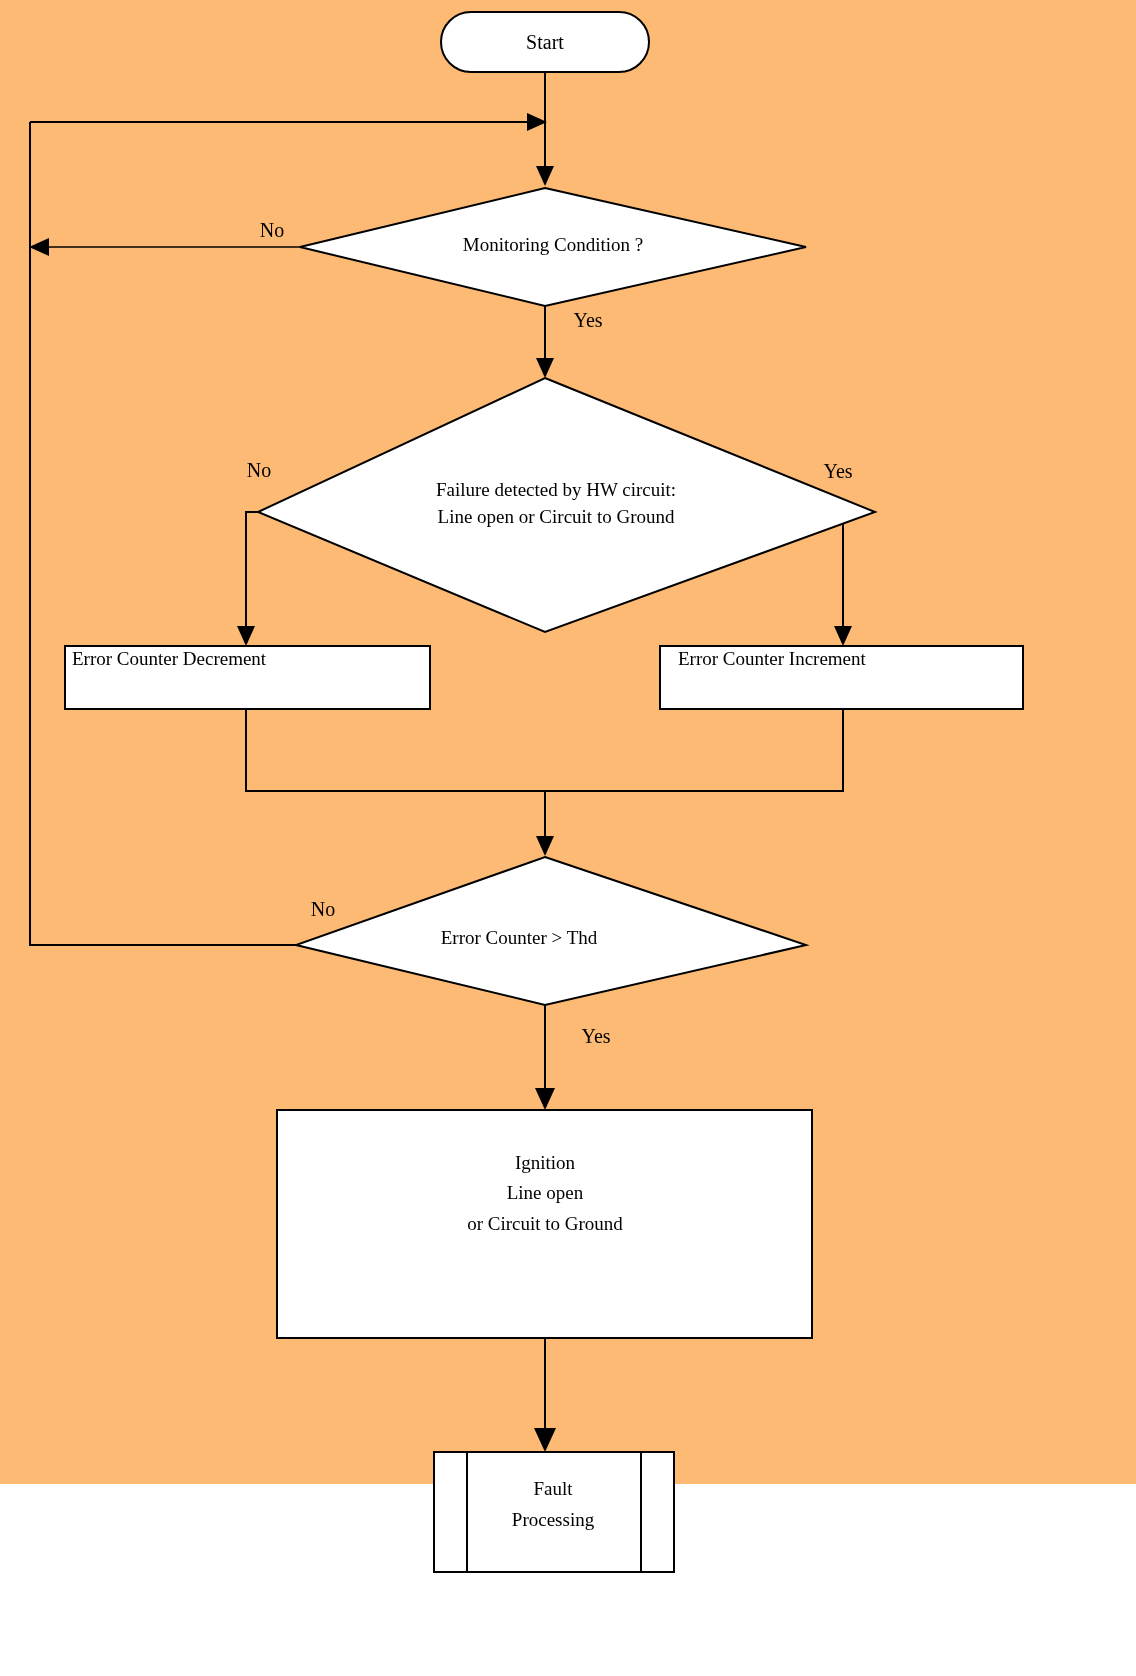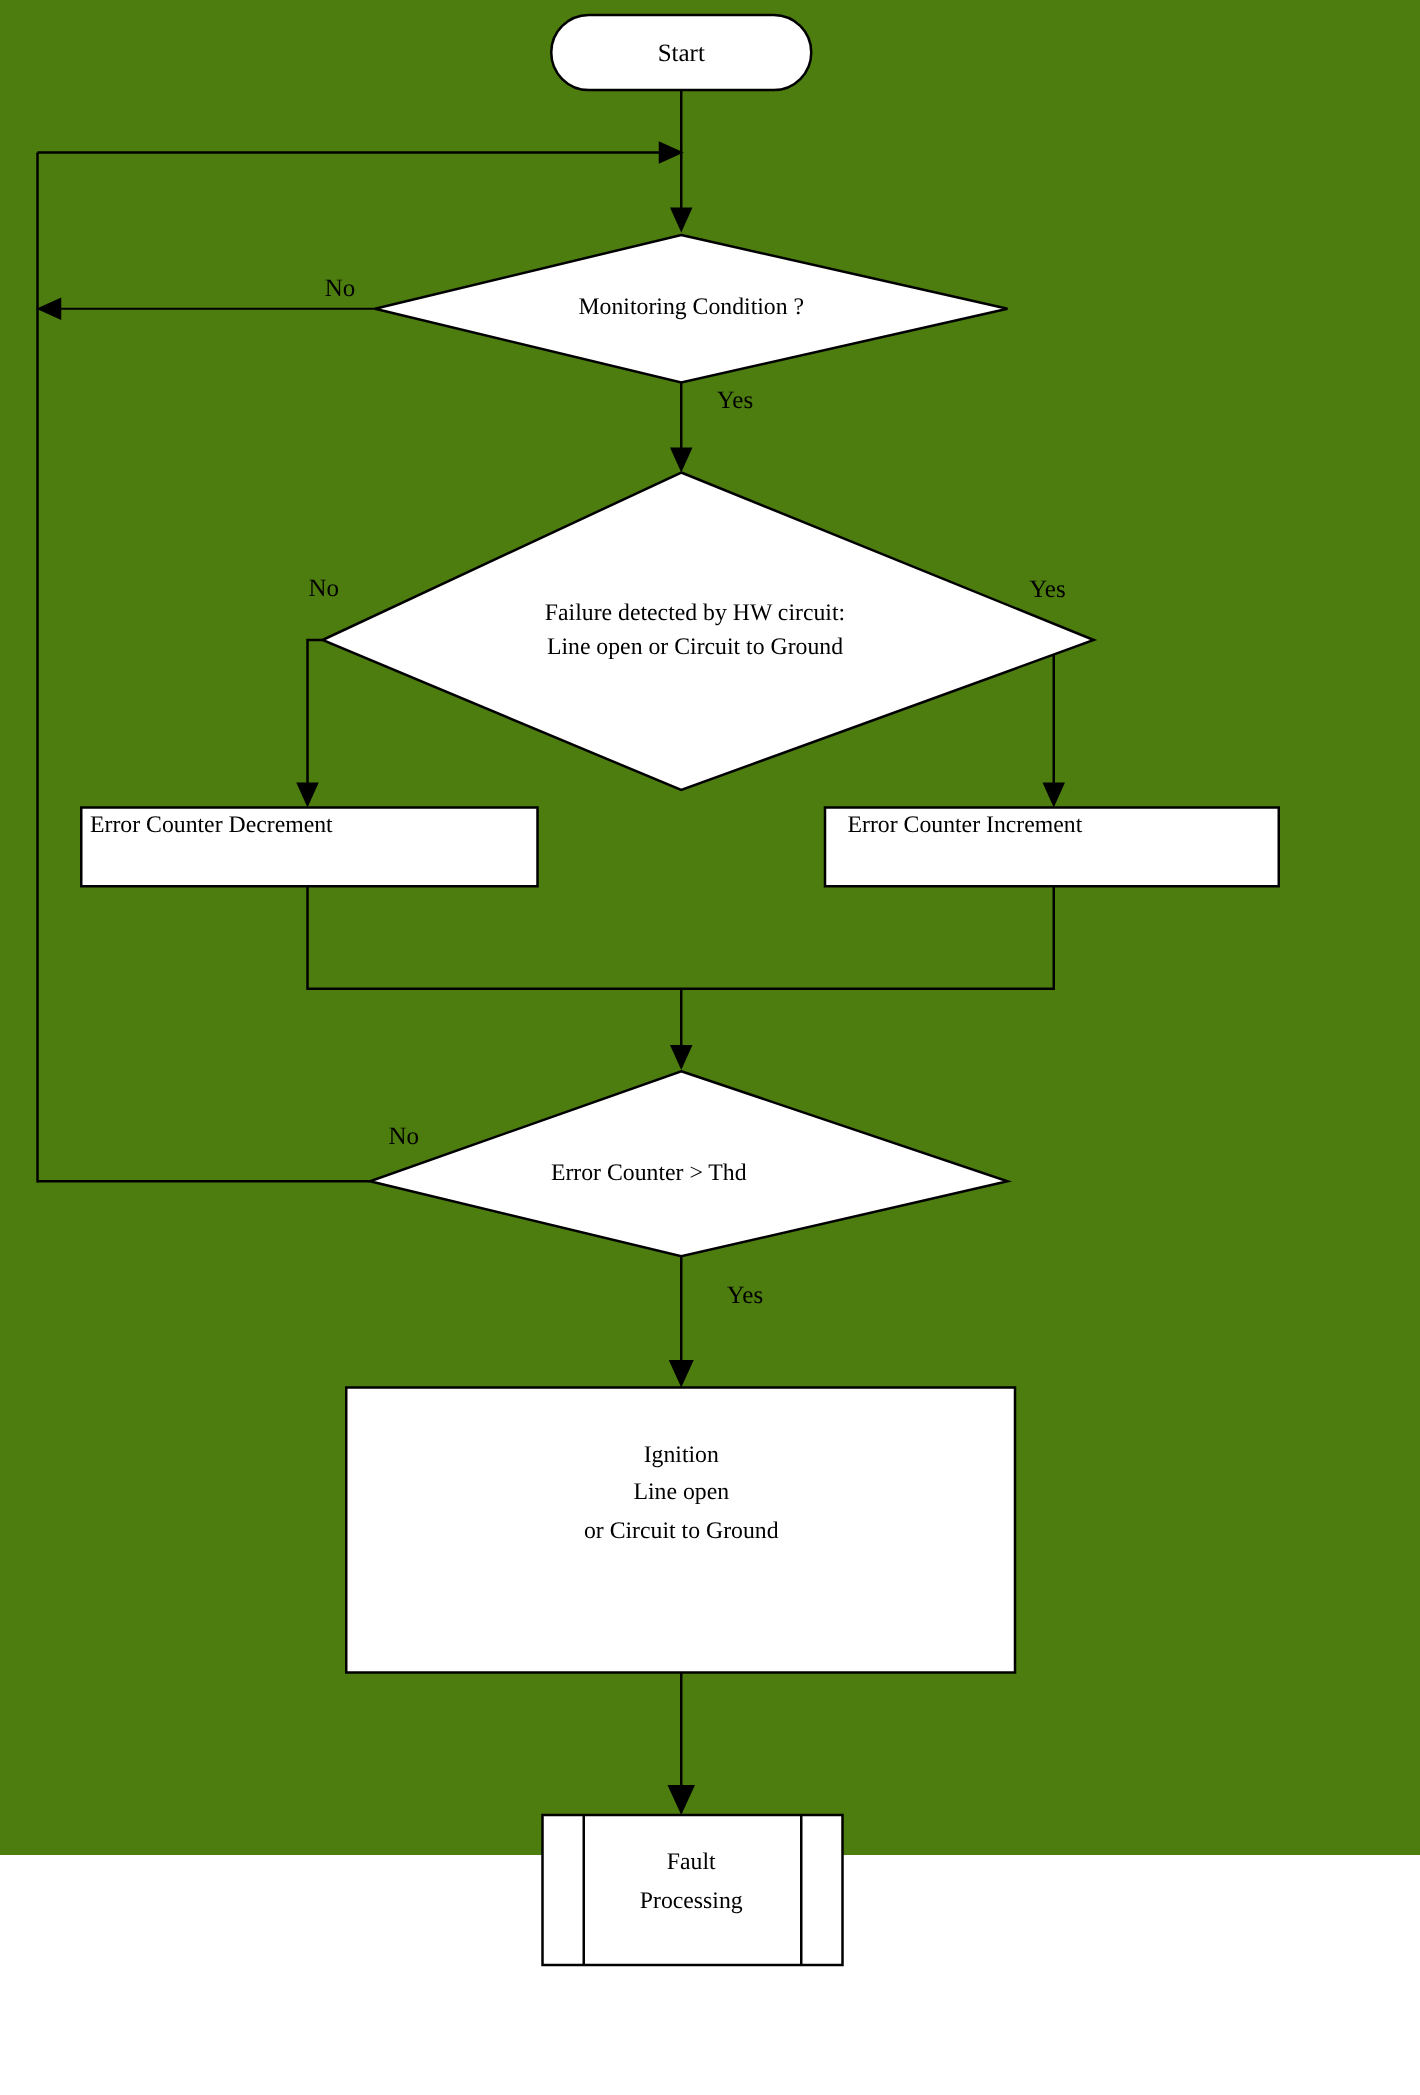--- a/index.html
+++ b/index.html
@@ -10,21 +10,21 @@
   body {
     width: 1136px;
     height: 1676px;
     font-family: "Liberation Serif", "DejaVu Serif", serif;
     overflow: hidden;
   }
   #flowchart-root {
     position: relative;
     width: 1136px;
     height: 1484px;
-    background: #4d7c0f;
+    background: #fdba74;
   }
   svg#flow-svg {
     display: block;
     width: 1136px;
     height: 1676px;
   }
   .shape-stroke {
     fill: #ffffff;
     stroke: #000000;
     stroke-width: 2;

